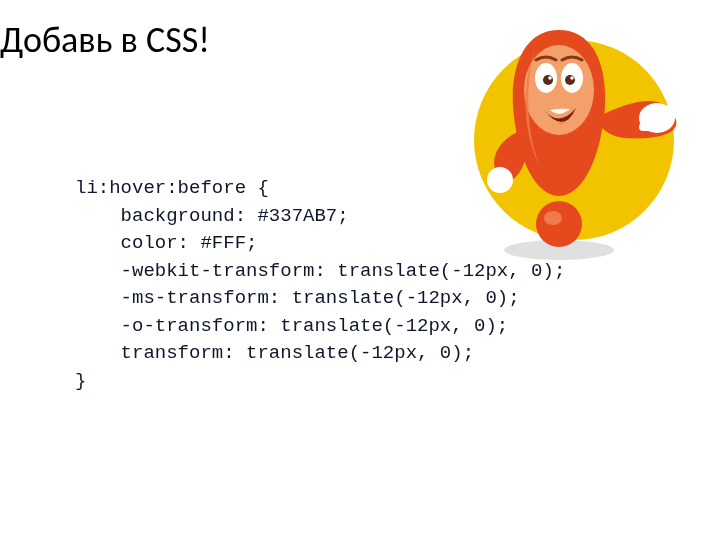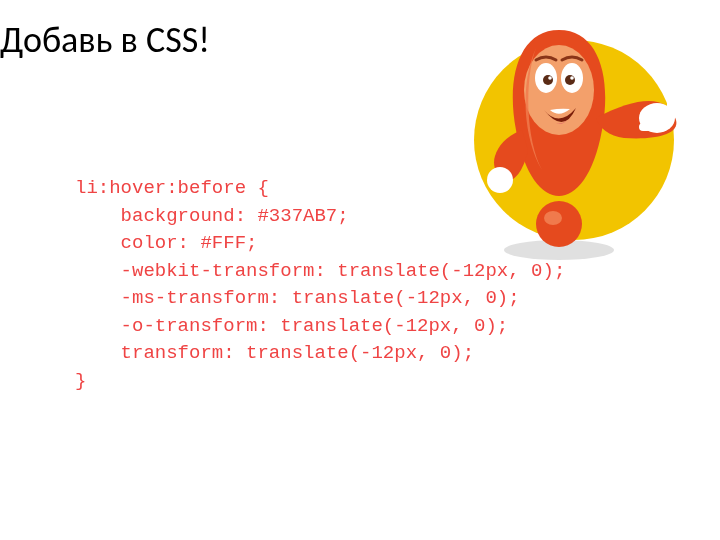--- a/index.html
+++ b/index.html
@@ -22,21 +22,21 @@
     color: #000;
     font-weight: 400;
   }
   .code-block {
     position: absolute;
     top: 175px;
     left: 75px;
     font-family: "Courier New", Courier, monospace;
     font-size: 19px;
     line-height: 1.45;
-    color: #ef4444;
+    color: #0f172a;
     white-space: pre;
   }
   .illustration {
     position: absolute;
     top: 0px;
     right: 26px;
     width: 230px;
     height: 265px;
   }
 </style>

